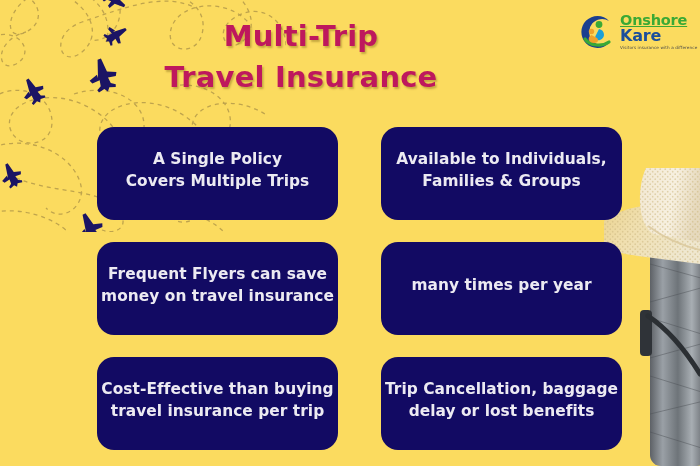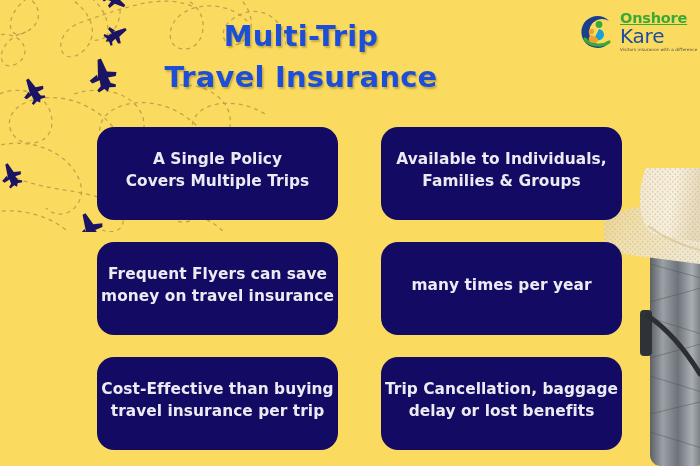--- a/index.html
+++ b/index.html
@@ -62,41 +62,41 @@
     line-height: 1;
   }
   .logo-word-1 {
     font-size: 14.5px;
     font-weight: 700;
     color: #3aa935;
     letter-spacing: -0.2px;
     text-decoration: underline;
   }
   .logo-word-2 {
-    font-size: 20px;
-    font-weight: 400;
+    font-size: 16px;
+    font-weight: 700;
     color: #1b4f9c;
     letter-spacing: -0.2px;
   }
   .logo-tagline {
     font-size: 4.2px;
     color: #4a4a4a;
     margin-top: 2.5px;
     letter-spacing: 0.1px;
     white-space: nowrap;
   }
 
   
   .headline {
     position: absolute;
     left: 0;
     top: 16px;
     width: 602px;
     text-align: center;
-    color: #1d4ed8;
+    color: #be185d;
     font-weight: 800;
     font-size: 29px;
     line-height: 1.42;
     letter-spacing: 0.2px;
     text-shadow: 1.5px 1.5px 2px rgba(120, 95, 20, 0.40);
   }
   .headline .hl-line {
     display: block;
   }
 

